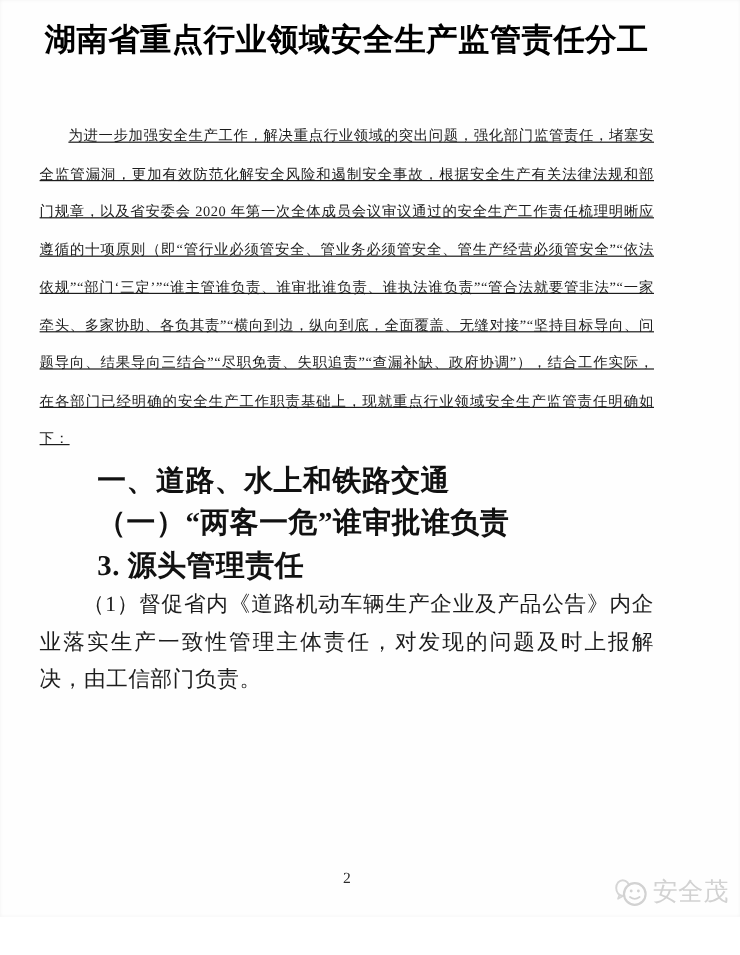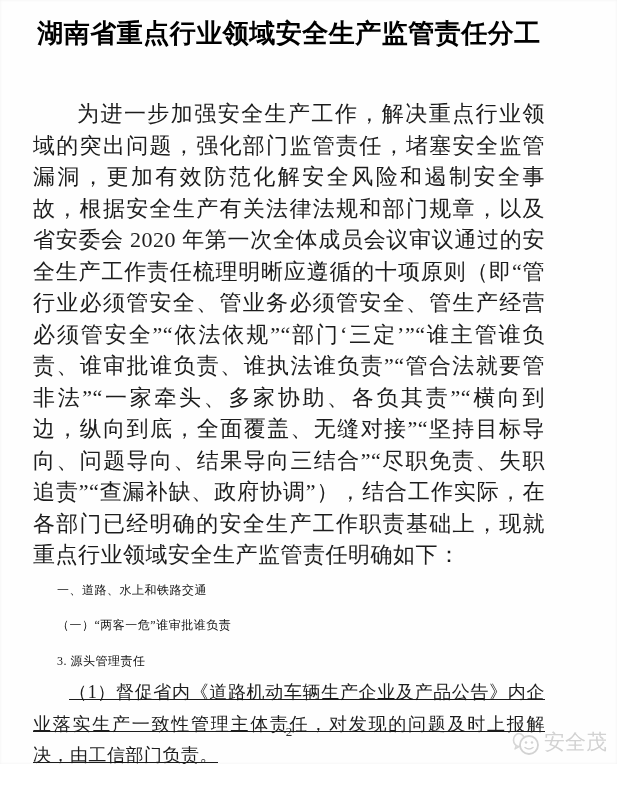--- a/index.html
+++ b/index.html
@@ -28,67 +28,67 @@
     margin: 14px 0 0 0;
     font-size: 26px;
     line-height: 40px;
     font-weight: 700;
     text-align: center;
     color: #000000;
     letter-spacing: 0.5px;
   }
   .body-par {
     margin: 44px 0 0 0;
-    font-size: 22px;
+    font-size: 12px;
     line-height: 31.5px;
     text-align: justify;
     text-align-last: left;
     text-indent: 2em;
     letter-spacing: 0.5px;
     word-break: break-all;
+    text-decoration: underline;
   }
   .heading {
     margin: 4px 0 0 0;
-    font-size: 12px;
+    font-size: 24px;
     line-height: 31.5px;
-    font-weight: 400;
+    font-weight: 700;
     text-indent: 2em;
     letter-spacing: 0.5px;
     color: #111111;
   }
   .item-par {
     margin: 0;
     font-size: 18px;
     line-height: 31.5px;
     text-align: justify;
     text-align-last: left;
     text-indent: 2em;
     letter-spacing: 0.5px;
     word-break: break-all;
-    text-decoration: underline;
   }
   .page-number {
     position: absolute;
     left: 33px;
     top: 724px;
     width: 512px;
     text-align: center;
     font-size: 13px;
     color: #2a2a2a;
     font-family: "Liberation Serif", "DejaVu Serif", serif;
   }
   .watermark {
     position: absolute;
     right: 10px;
     bottom: 7px;
     display: flex;
     align-items: center;
     gap: 3px;
     color: #d2d2d2;
-    font-family: Liberation Mono, monospace;
+    font-family: Liberation Sans, sans-serif;
     font-size: 21px;
     line-height: 26px;
     user-select: none;
   }
   .wm-icon {
     display: inline-block;
     width: 30px;
     height: 26px;
   }
 </style>

